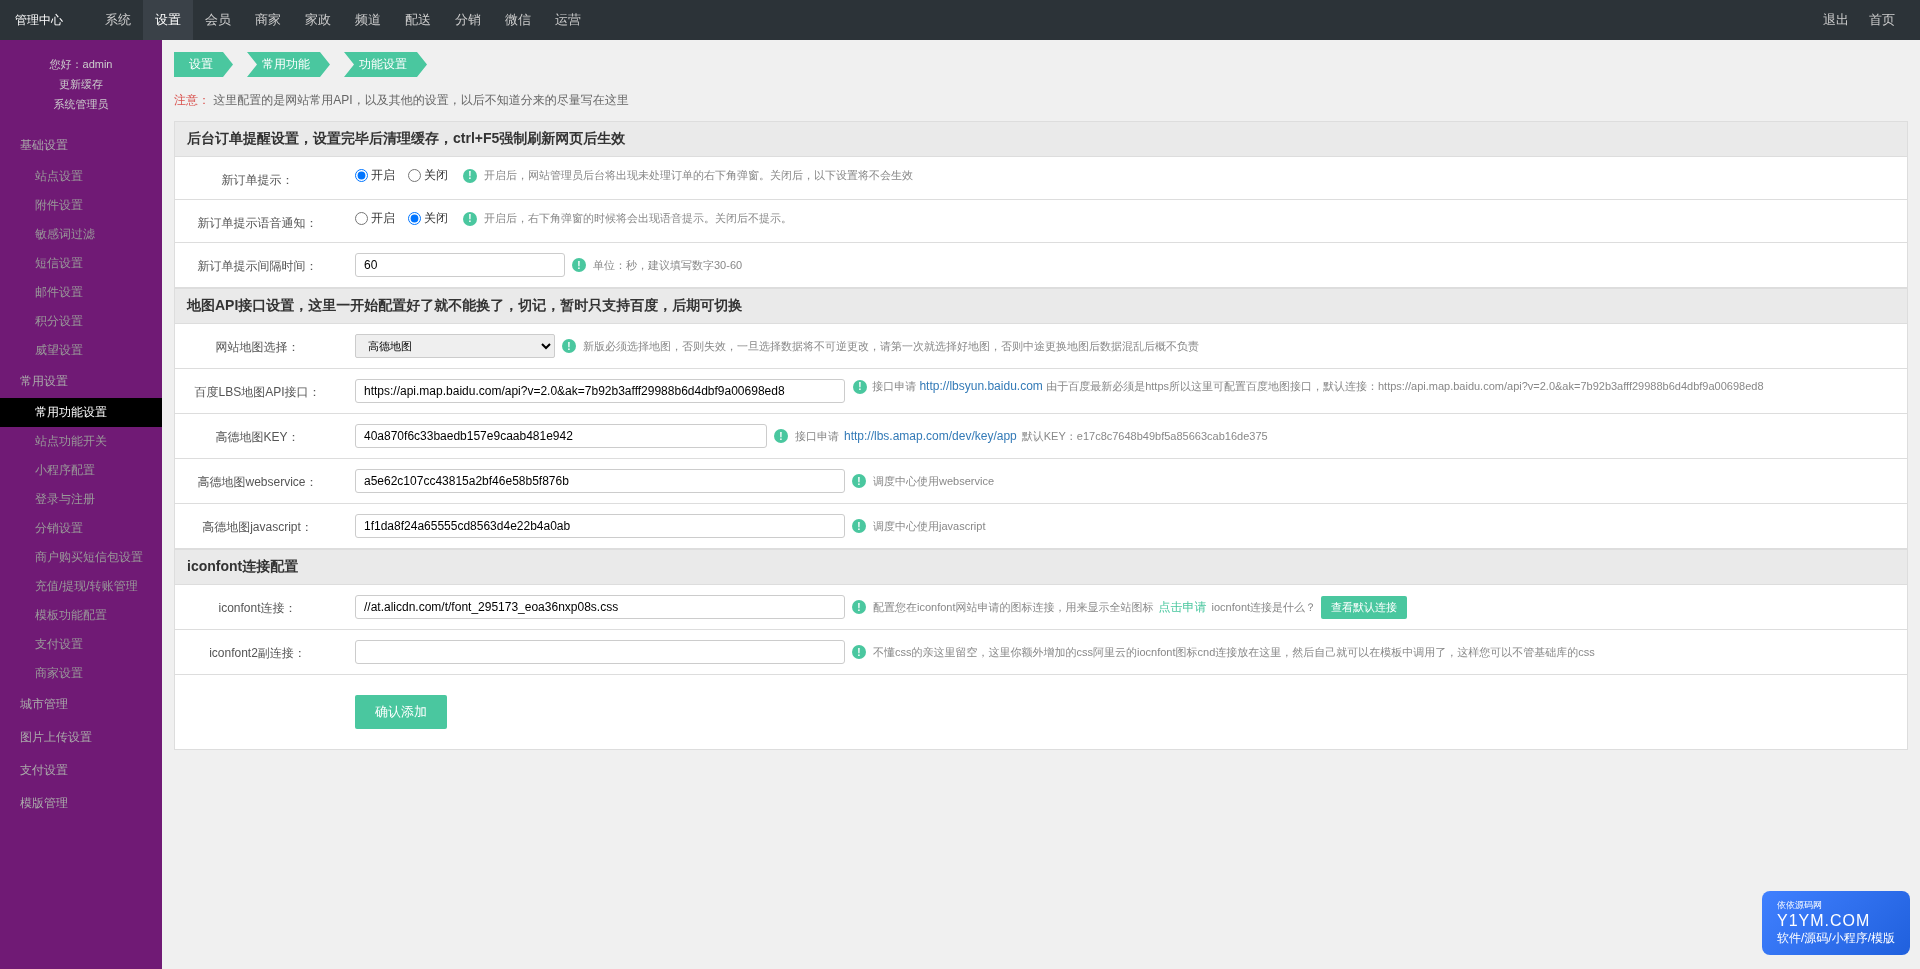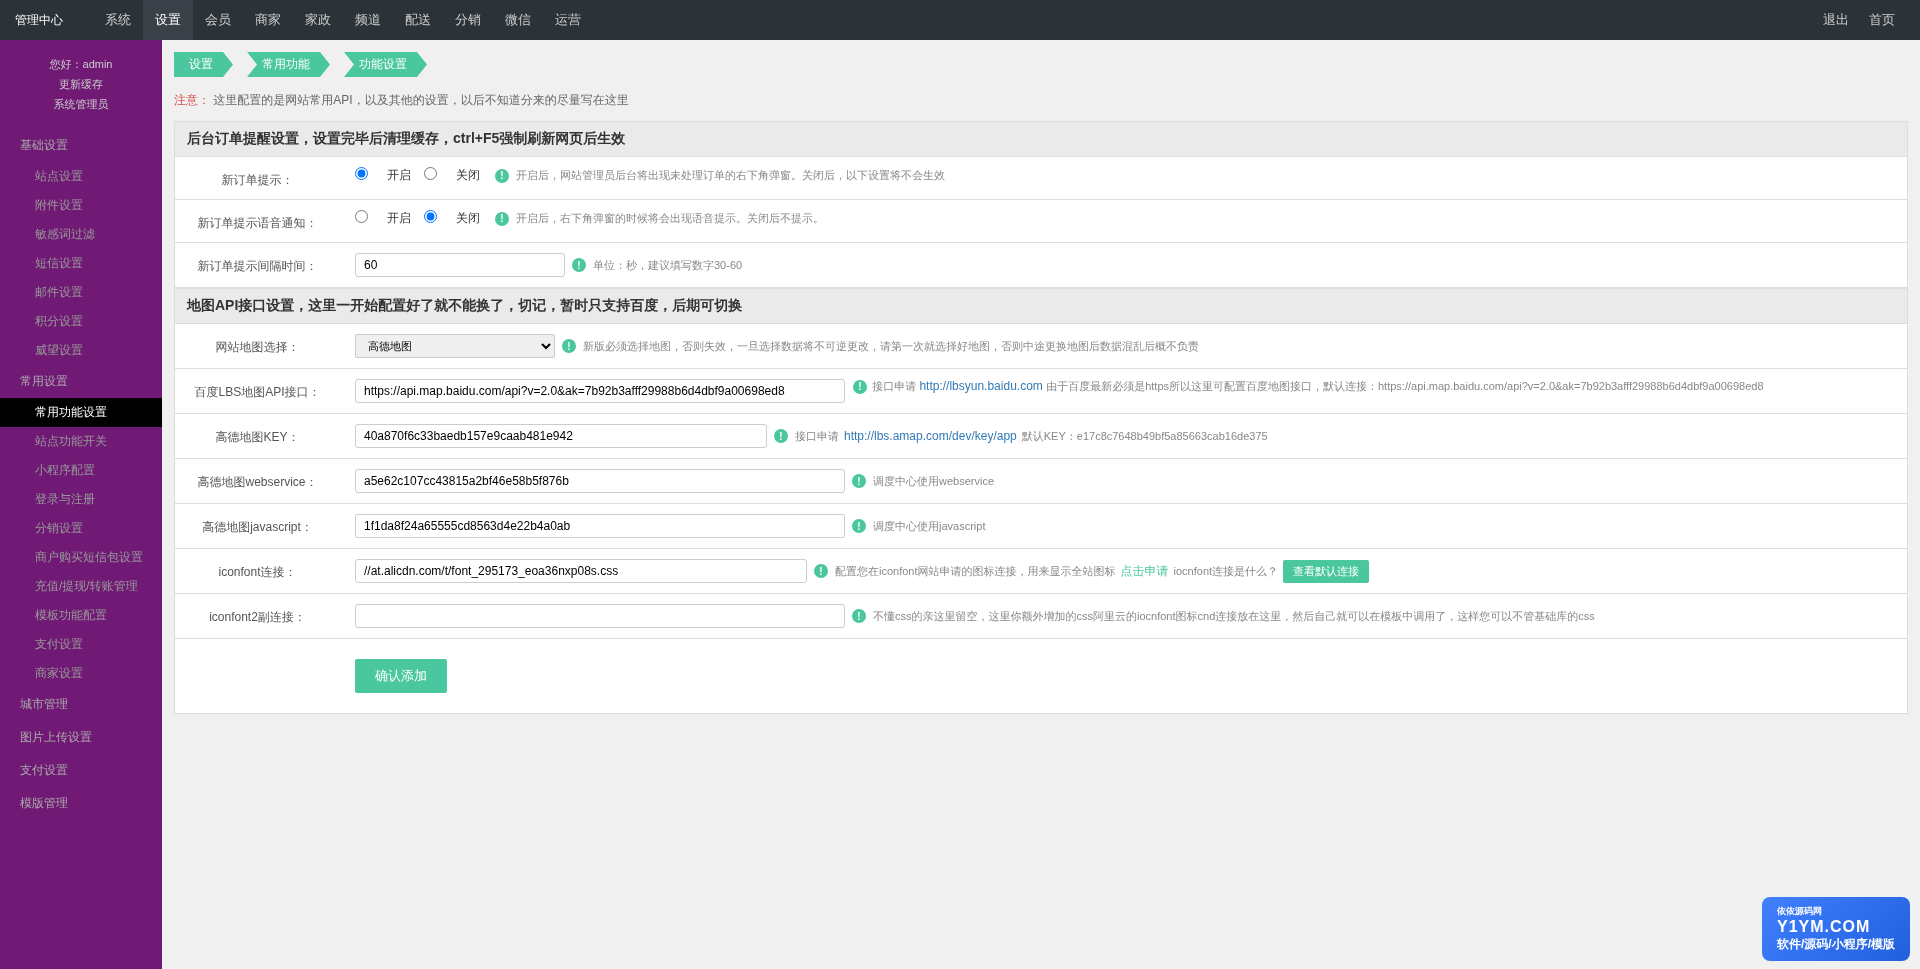--- a/index.html
+++ b/index.html
@@ -23,29 +23,29 @@
 .bc-item:first-child{clip-path:polygon(0 0,calc(100% - 10px) 0,100% 50%,calc(100% - 10px) 100%,0 100%)}
 .notice{padding:5px 0 12px;font-size:12px}
 .notice-label{color:#d9534f}
 .notice-text{color:#666}
 .section-header{background:#eaeaea;padding:8px 12px;font-size:14px;font-weight:bold;color:#333;border:1px solid #ddd}
 .form-row{display:flex;background:#fff;border:1px solid #ddd;border-top:none;padding:10px 0;align-items:flex-start}
 .form-label{width:180px;text-align:center;padding-right:15px;padding-top:5px;font-size:12px;color:#555}
 .form-content{flex:1;padding-right:15px;display:flex;align-items:center;flex-wrap:wrap;gap:5px}
 .form-content input[type=text]{border:1px solid #ccc;padding:4px 8px;font-size:12px;border-radius:3px}
 .form-content select{border:1px solid #ccc;padding:4px 8px;font-size:11px;border-radius:2px}
-.radio-group{display:inline-flex;align-items:flex-start;gap:19px;margin-right:8px}
+.radio-group{display:inline-flex;align-items:center;gap:3px;margin-right:8px}
 .info-icon{display:inline-flex;width:14px;height:14px;background:#4ac79f;color:#fff;border-radius:50%;align-items:center;justify-content:center;font-size:10px;font-weight:bold;margin:0 2px}
 .help-text{color:#888;font-size:11px}
 .link{color:#337ab7;cursor:pointer}
 .link-green{color:#4ac79f;cursor:pointer}
 .btn-primary{background:#4ac79f;color:#fff;border:none;padding:8px 20px;font-size:13px;cursor:pointer;border-radius:2px}
 .btn-small{background:#4ac79f;color:#fff;border:none;padding:4px 10px;font-size:11px;cursor:pointer;border-radius:2px}
 .submit-row{background:#fff;border:1px solid #ddd;border-top:none;padding:20px 0 20px 180px}
-.watermark{position:fixed;bottom:8px;right:10px;background:linear-gradient(135deg,#4080ff,#2060dd);color:#fff;padding:8px 15px;border-radius:8px;font-size:12px;font-weight:bold}
+.watermark{position:fixed;bottom:14px;right:10px;background:linear-gradient(135deg,#4080ff,#2060dd);color:#fff;padding:8px 15px;border-radius:8px;font-size:12px;font-weight:normal}
 .watermark-top{font-size:9px;display:block}
 .watermark-main{font-size:16px;letter-spacing:1px}
 .watermark-sub{font-size:12px;display:block}
 </style>
 </head>
 <body>
 
 <div class="header">
   <div class="header-title">管理中心</div>
   <div class="header-nav">
@@ -190,24 +190,25 @@
     </div>
     <div class="form-row">
       <div class="form-label">高德地图javascript：</div>
       <div class="form-content">
         <input type="text" style="width: 490px;" value="1f1da8f24a65555cd8563d4e22b4a0ab">
         <span class="info-icon">!</span>
         <span class="help-text">调度中心使用javascript</span>
       </div>
     </div>
 
+    <div class="section-header">iconfont连接配置</div>
     <div class="form-row">
       <div class="form-label">iconfont连接：</div>
       <div class="form-content">
-        <input type="text" style="width: 452px;" value="//at.alicdn.com/t/font_295173_eoa36nxp08s.css">
+        <input type="text" style="width: 490px;" value="//at.alicdn.com/t/font_295173_eoa36nxp08s.css">
         <span class="info-icon">!</span>
         <span class="help-text">配置您在iconfont网站申请的图标连接，用来显示全站图标 </span>
         <span class="link-green">点击申请</span>
         <span class="help-text"> iocnfont连接是什么？</span>
         <button class="btn-small">查看默认连接</button>
       </div>
     </div>
     <div class="form-row">
       <div class="form-label">iconfont2副连接：</div>
       <div class="form-content">

